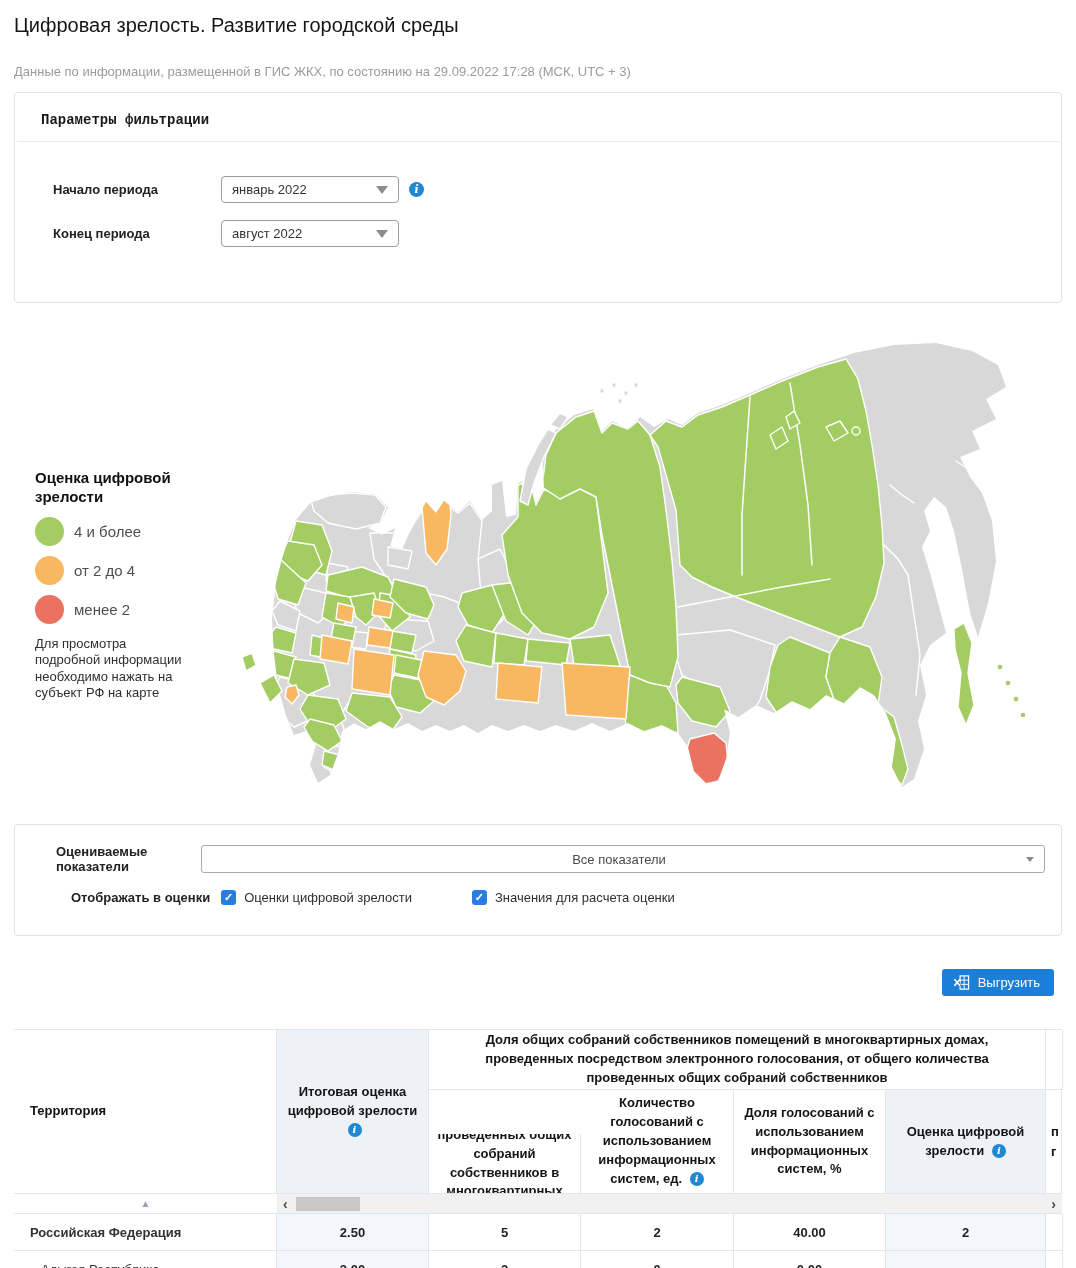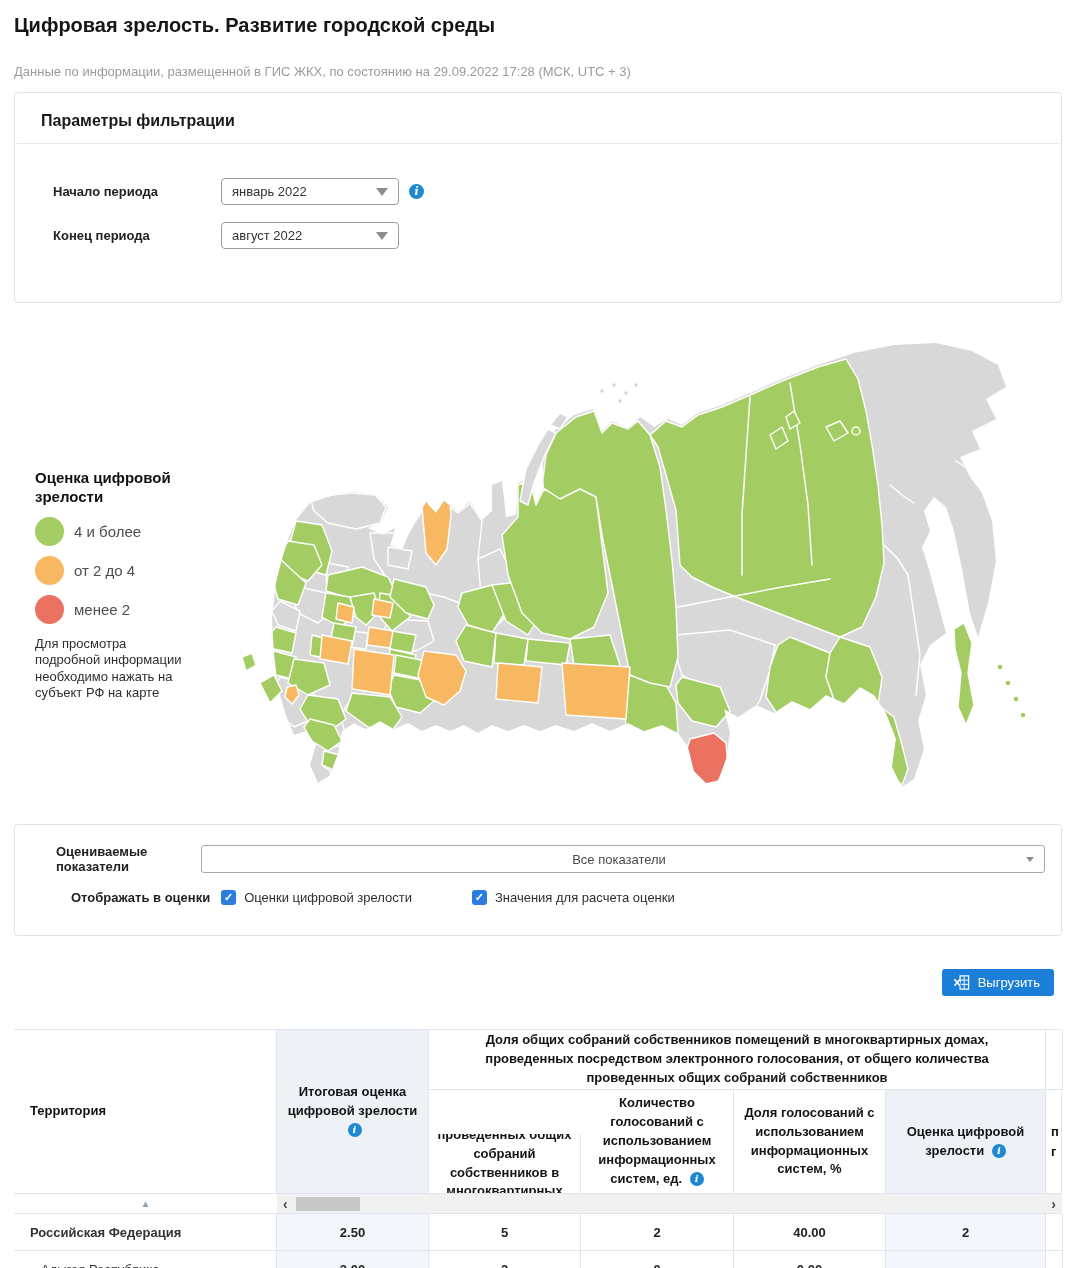--- a/index.html
+++ b/index.html
@@ -7,26 +7,26 @@
     --blue:#1b7fd9; --info:#1e88d2; --cb:#2b7ce0;
     --bline:#dfe6ee;
   }
   *{box-sizing:border-box;}
   html,body{margin:0;padding:0;}
   body{
     width:1076px;height:1268px;overflow:hidden;background:#fff;
     font-family:"Liberation Sans",sans-serif;color:#333;font-size:13px;
   }
   .page{padding:10px 14px 0;}
-  .title{font-size:20px;font-weight:bold;color:#161616;margin:4px 0 0;}
+  .title{font-size:20px;font-weight:normal;color:#161616;margin:4px 0 0;}
   .subtitle{color:#9b9b9b;font-size:13px;margin:27px 0 13px;}
 
   .panel{border:1px solid #dde3ea;border-radius:4px;background:#fff;}
   .filter-panel{height:211px;}
-  .panel-title{font-weight:bold;font-size:16px;color:#1a1a1a;padding:19px 26px 13px;}
+  .panel-title{font-weight:bold;font-size:14px;color:#1a1a1a;padding:19px 26px 13px;font-family:Liberation Mono, monospace;}
   .panel-divider{border-bottom:1px solid #e8e8e8;margin:0 2px;}
   .filter-body{padding:34px 0 0 38px;}
   .filter-row{display:flex;align-items:center;margin-bottom:17px;}
   .filter-label{width:168px;font-weight:bold;font-size:13px;color:#222;}
   .select{
     width:178px;height:27px;border:1px solid #9d9d9d;border-radius:4px;background:#fff;
     display:flex;align-items:center;justify-content:space-between;padding:0 10px;
     font-size:13px;color:#333;cursor:pointer;text-align:center;
   }
   .caret{width:0;height:0;border-left:6px solid transparent;border-right:6px solid transparent;border-top:8px solid #8c8c8c;}

